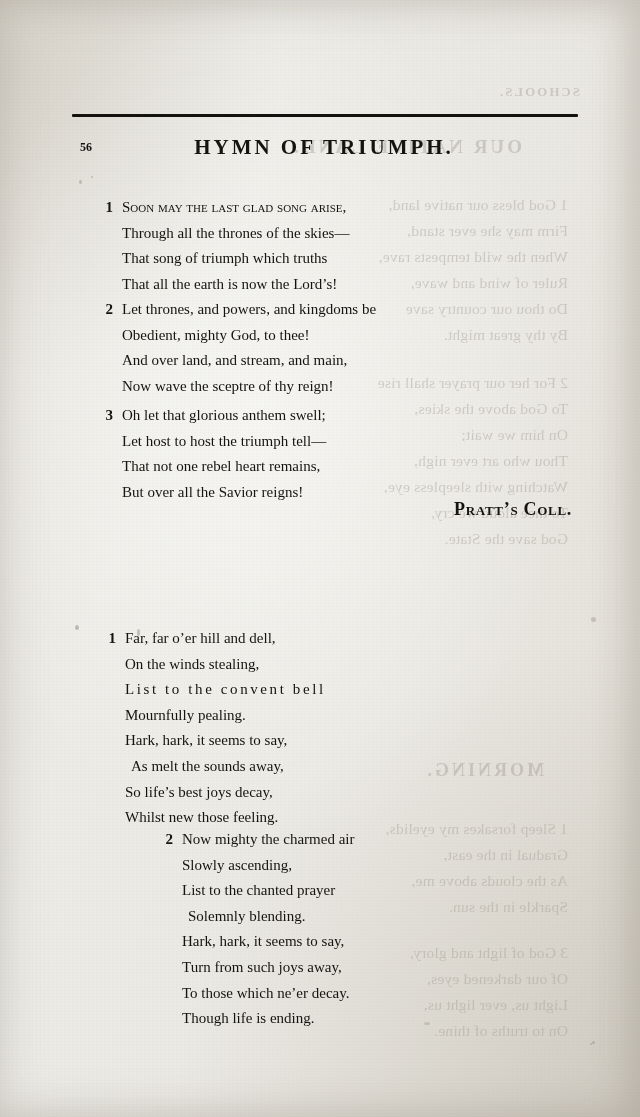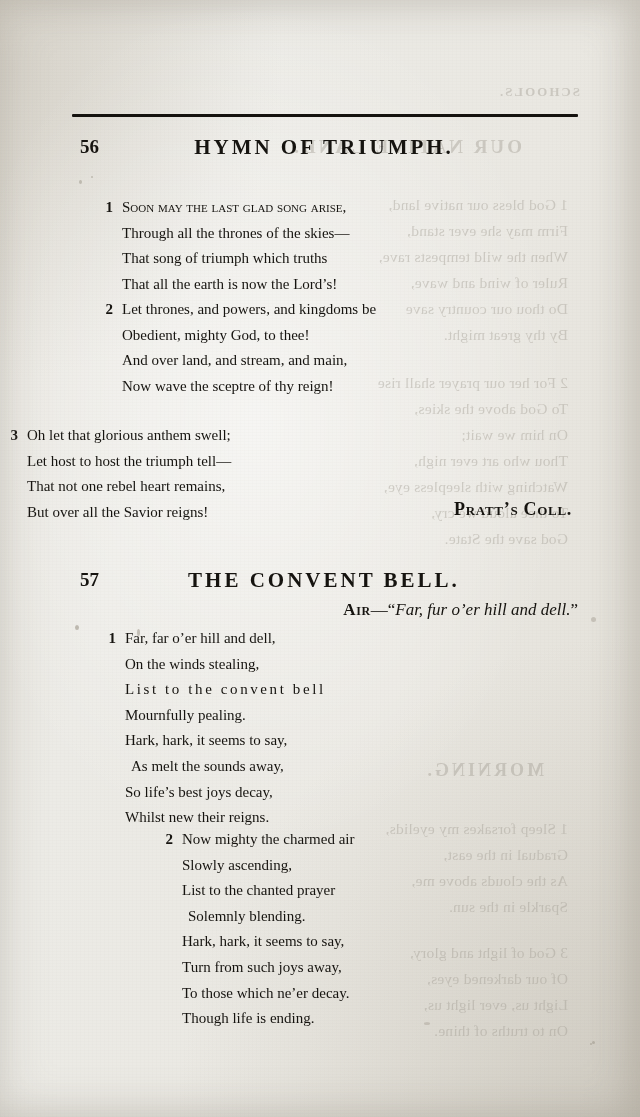--- a/index.html
+++ b/index.html
@@ -107,21 +107,21 @@
     right: 0;
   }
   .hymn-head {
     position: relative;
     height: 30px;
   }
   .hymn-num {
     position: absolute;
     left: 80px;
     top: 0;
-    font-size: 19px;
+    font-size: 12px;
     font-weight: 700;
     line-height: 30px;
   }
   .hymn-title {
     text-align: center;
     font-size: 21px;
     font-weight: 700;
     line-height: 30px;
     letter-spacing: 3.0px;
     padding-left: 38px;
@@ -245,48 +245,39 @@
       <div class="vline cont"><span class="vnum">1</span><span class="vtext">That all the earth is now the Lord’s!</span></div>
     </div>
 
     <div class="stanza" style="top:297px; padding-left:95px;">
       <div class="vline"><span class="vnum">2</span><span class="vtext">Let thrones, and powers, and kingdoms be</span></div>
       <div class="vline cont"><span class="vnum">2</span><span class="vtext">Obedient, mighty God, to thee!</span></div>
       <div class="vline cont"><span class="vnum">2</span><span class="vtext">And over land, and stream, and main,</span></div>
       <div class="vline cont"><span class="vnum">2</span><span class="vtext">Now wave the sceptre of thy reign!</span></div>
     </div>
 
-    <div class="stanza" style="top:403px; margin-top:20px;">
+    <div class="stanza" style="top:403px; padding-left:95px;">
       <div class="vline"><span class="vnum">3</span><span class="vtext">Oh let that glorious anthem swell;</span></div>
       <div class="vline cont"><span class="vnum">3</span><span class="vtext">Let host to host the triumph tell—</span></div>
       <div class="vline cont"><span class="vnum">3</span><span class="vtext">That not one rebel heart remains,</span></div>
       <div class="vline cont"><span class="vnum">3</span><span class="vtext">But over all the Savior reigns!</span></div>
     </div>
 
     <div class="attribution" style="top:497px;">Pratt’s Coll.</div>
 
-    <div class="hymn" style="top:565px;">
-      <div class="hymn-head">
-        <span class="hymn-num">57</span>
-        <div class="hymn-title">THE CONVENT BELL.</div>
-      </div>
-      <div class="tune-line" style="padding-right:62px; font-size:17px;">
-        <span class="smallcaps">Air</span><span>—“</span><span class="ital">Far, fur o’er hill and dell.</span><span>”</span>
-      </div>
-    </div>
 
     <div class="stanza" style="top:626px; padding-left:98px;">
       <div class="vline"><span class="vnum">1</span><span class="vtext">Far, far o’er hill and dell,</span></div>
       <div class="vline cont"><span class="vnum">1</span><span class="vtext">On the winds stealing,</span></div>
       <div class="vline cont"><span class="vnum">1</span><span class="vtext spaced">List to the convent bell</span></div>
       <div class="vline cont"><span class="vnum">1</span><span class="vtext">Mournfully pealing.</span></div>
       <div class="vline cont"><span class="vnum">1</span><span class="vtext">Hark, hark, it seems to say,</span></div>
       <div class="vline cont"><span class="vnum">1</span><span class="vtext" style="padding-left:15px;">As melt the sounds away,</span></div>
       <div class="vline cont"><span class="vnum">1</span><span class="vtext">So life’s best joys decay,</span></div>
-      <div class="vline cont"><span class="vnum">1</span><span class="vtext">Whilst new their reigns.</span></div>
+      <div class="vline cont"><span class="vnum">1</span><span class="vtext">Whilst new those feeling.</span></div>
     </div>
 
     <div class="stanza" style="top:827px; padding-left:155px;">
       <div class="vline"><span class="vnum">2</span><span class="vtext">Now mighty the charmed air</span></div>
       <div class="vline cont"><span class="vnum">2</span><span class="vtext">Slowly ascending,</span></div>
       <div class="vline cont"><span class="vnum">2</span><span class="vtext">List to the chanted prayer</span></div>
       <div class="vline cont"><span class="vnum">2</span><span class="vtext" style="padding-left:15px;">Solemnly blending.</span></div>
       <div class="vline cont"><span class="vnum">2</span><span class="vtext">Hark, hark, it seems to say,</span></div>
       <div class="vline cont"><span class="vnum">2</span><span class="vtext">Turn from such joys away,</span></div>
       <div class="vline cont"><span class="vnum">2</span><span class="vtext">To those which ne’er decay.</span></div>

